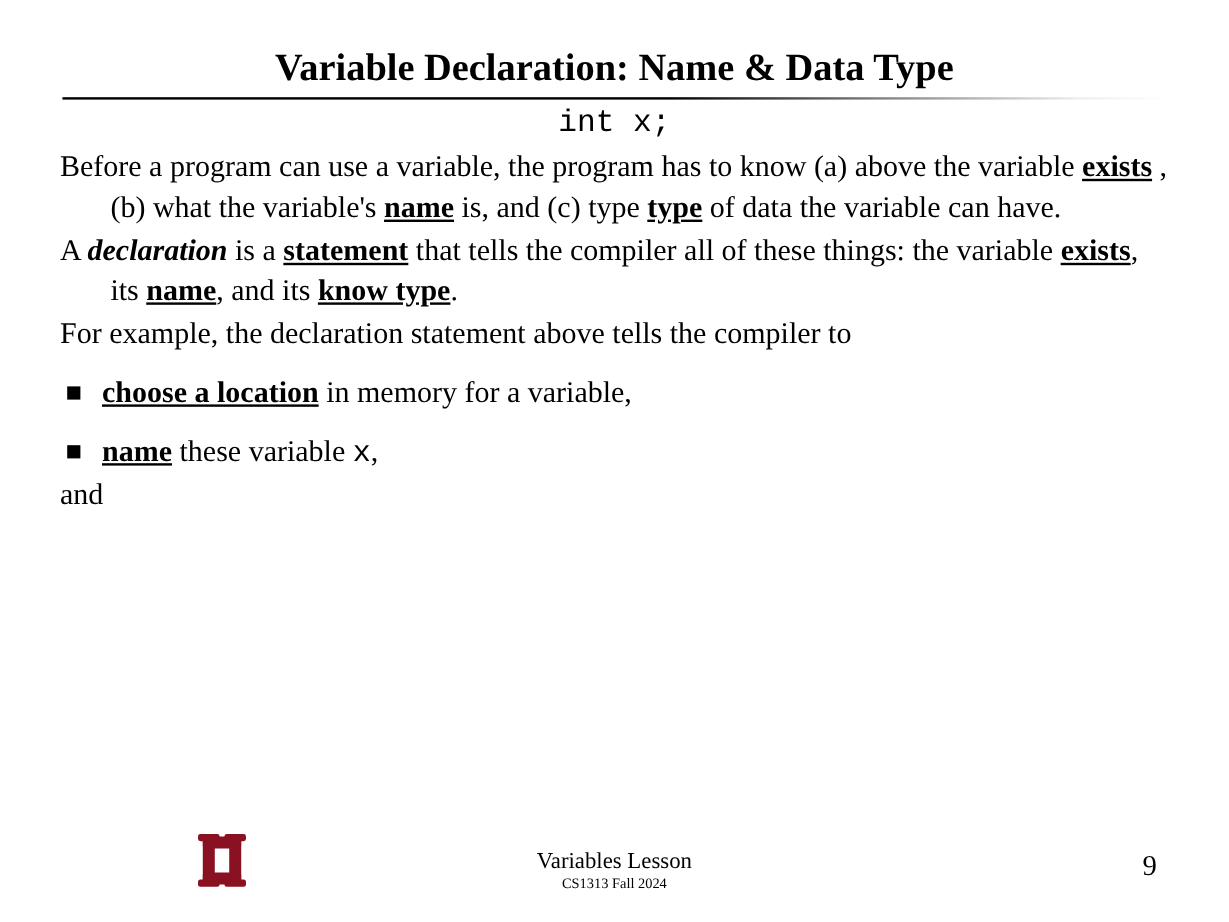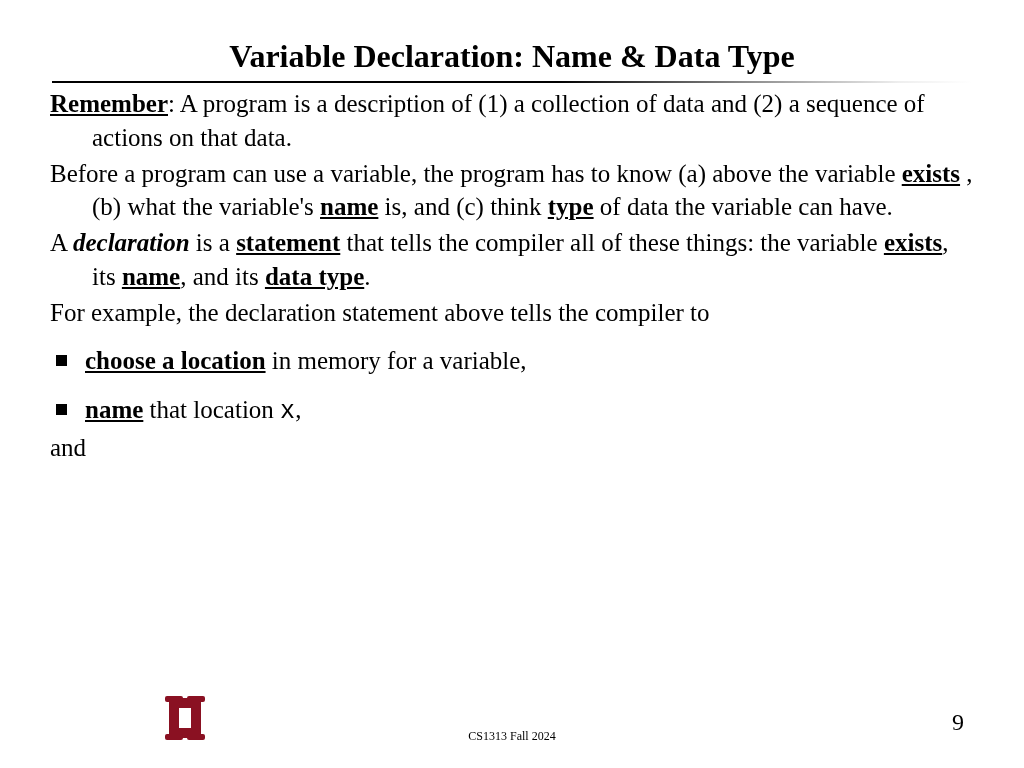--- a/index.html
+++ b/index.html
@@ -92,48 +92,46 @@
     bottom: 10px;
     font-size: 24px;
   }
 </style>
 </head>
 <body>
 
 <div class="slide">
   <div class="title">Variable Declaration: Name &amp; Data Type</div>
   <div class="hr"></div>
+  <div class="code">int x;</div>
 
   <div class="body">
 
+
     <div class="para hang">
-      <span class="bu">Remember</span><span>: A program is a description of (1) a collection of data and (2) a sequence of actions on that data.</span>
+      <span>Before a program can use a variable, the program has to know (a) above the variable </span><span class="bu">exists</span><span> , (b) what the variable's </span><span class="bu">name</span><span> is, and (c) type </span><span class="bu">type</span><span> of data the variable can have.</span>
     </div>
 
     <div class="para hang">
-      <span>Before a program can use a variable, the program has to know (a) above the variable </span><span class="bu">exists</span><span> , (b) what the variable's </span><span class="bu">name</span><span> is, and (c) think </span><span class="bu">type</span><span> of data the variable can have.</span>
-    </div>
-
-    <div class="para hang">
-      <span>A </span><span class="biu">declaration</span><span> is a </span><span class="bu">statement</span><span> that tells the compiler all of these things: the variable </span><span class="bu">exists</span><span>, its </span><span class="bu">name</span><span>, and its </span><span class="bu">data type</span><span>.</span>
+      <span>A </span><span class="biu">declaration</span><span> is a </span><span class="bu">statement</span><span> that tells the compiler all of these things: the variable </span><span class="bu">exists</span><span>, its </span><span class="bu">name</span><span>, and its </span><span class="bu">know type</span><span>.</span>
     </div>
 
     <div class="para">For example, the declaration statement above tells the compiler to</div>
 
     <div class="bullet">
       <div class="sq"></div>
       <div class="bt">
         <span class="bu">choose a location</span><span> in memory for a variable,</span>
       </div>
     </div>
 
     <div class="bullet">
       <div class="sq"></div>
       <div class="bt">
-        <span class="bu">name</span><span> that location </span><span class="mono"> x</span><span>,</span>
+        <span class="bu">name</span><span> these variable </span><span class="mono"> x</span><span>,</span>
       </div>
     </div>
 
     <div class="para">and</div>
 
 
 
   </div>
 </div>
 
@@ -146,16 +144,17 @@
         <rect x="26" y="4" width="10" height="40" rx="2"></rect>
         <rect x="4" y="34" width="32" height="10" rx="2"></rect>
         <rect x="0" y="2" width="18" height="6" rx="2"></rect>
         <rect x="22" y="2" width="18" height="6" rx="2"></rect>
         <rect x="0" y="40" width="18" height="6" rx="2"></rect>
         <rect x="22" y="40" width="18" height="6" rx="2"></rect>
       </g>
     </svg>
   </div>
   <div class="foot-center">
+    <div>Variables Lesson</div>
     <div class="sub">CS1313 Fall 2024</div>
   </div>
   <div class="pagenum">9</div>
 </div>
 
 </body></html>

